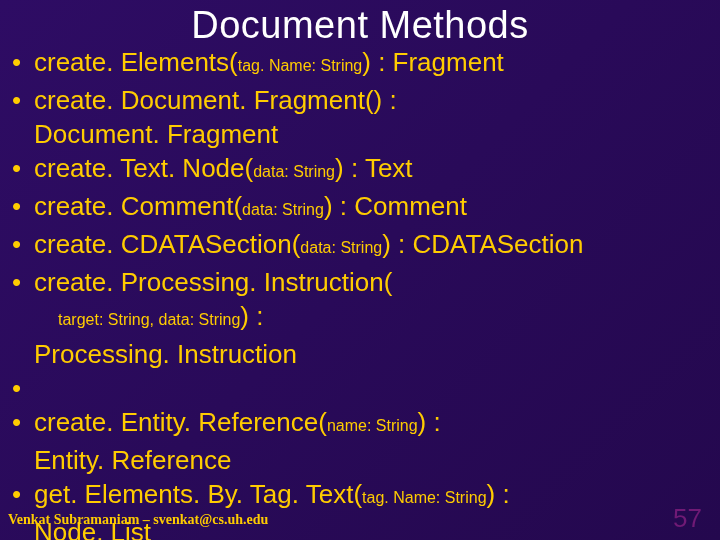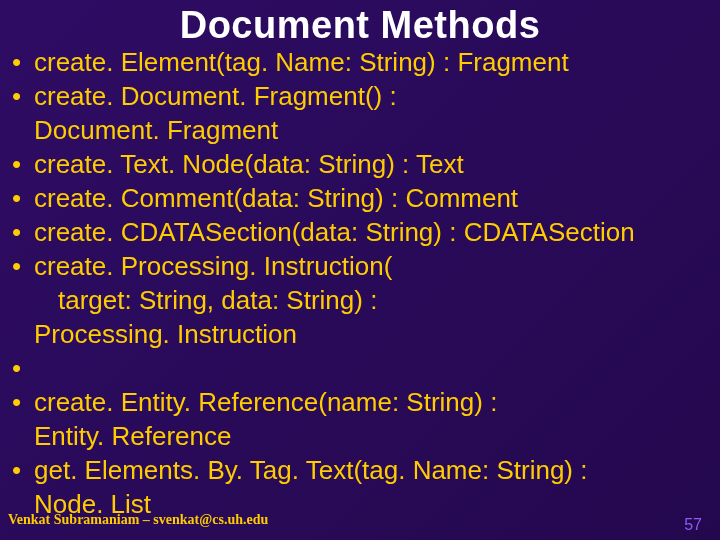--- a/index.html
+++ b/index.html
@@ -20,21 +20,21 @@
     padding: 0 12px 0 12px;
     box-sizing: border-box;
     width: 100%;
     height: 100%;
     position: relative;
   }
   .title {
     font-size: 38px;
     text-align: center;
     color: #fff;
-    font-weight: 700;
+    font-weight: 400;
     margin: 4px 0 0 0;
     letter-spacing: 0.5px;
   }
   .content {
     margin-top: -2px;
   }
   .row {
     display: flex;
     align-items: flex-start;
   }
@@ -47,21 +47,21 @@
     text-align: left;
   }
   .line {
     font-size: 26px;
     line-height: 34px;
     color: #ffcc00;
     white-space: pre;
     font-family: Verdana, Geneva, sans-serif;
   }
   .param {
-    font-size: 26px;
+    font-size: 16px;
   }
   .cont {
     padding-left: 22px;
   }
   .cont .line {
     padding-left: 0;
   }
   .indent-param {
     padding-left: 46px;
   }
@@ -71,39 +71,39 @@
     bottom: 16px;
     font-family: "Times New Roman", Times, serif;
     font-size: 14px;
     color: #ffcc00;
     font-weight: bold;
   }
   .pagenum {
     position: absolute;
     right: 18px;
     bottom: 10px;
-    font-size: 16px;
-    color: #8b5cf6;
+    font-size: 26px;
+    color: #701a75;
   }
   .return-indent-1 { padding-left: 250px; }
   .return-indent-2 { padding-left: 310px; text-align: center; }
   .return-indent-3 { padding-left: 352px; }
   .return-indent-4 { padding-left: 430px; }
 </style>
 </head>
 <body>
 
 <div class="slide">
   <div class="title">Document Methods</div>
 
   <div class="content">
 
     <div class="row">
       <div class="bullet">•</div>
-      <div class="line"><span>create. Element(</span><span class="param">tag. Name: String</span><span>) : Fragment</span></div>
+      <div class="line"><span>create. Elements(</span><span class="param">tag. Name: String</span><span>) : Fragment</span></div>
     </div>
 
     <div class="row">
       <div class="bullet">•</div>
       <div class="line"><span>create. Document. Fragment() :</span></div>
     </div>
     <div class="row cont">
       <div class="line return-indent-1">Document. Fragment</div>
     </div>
 

